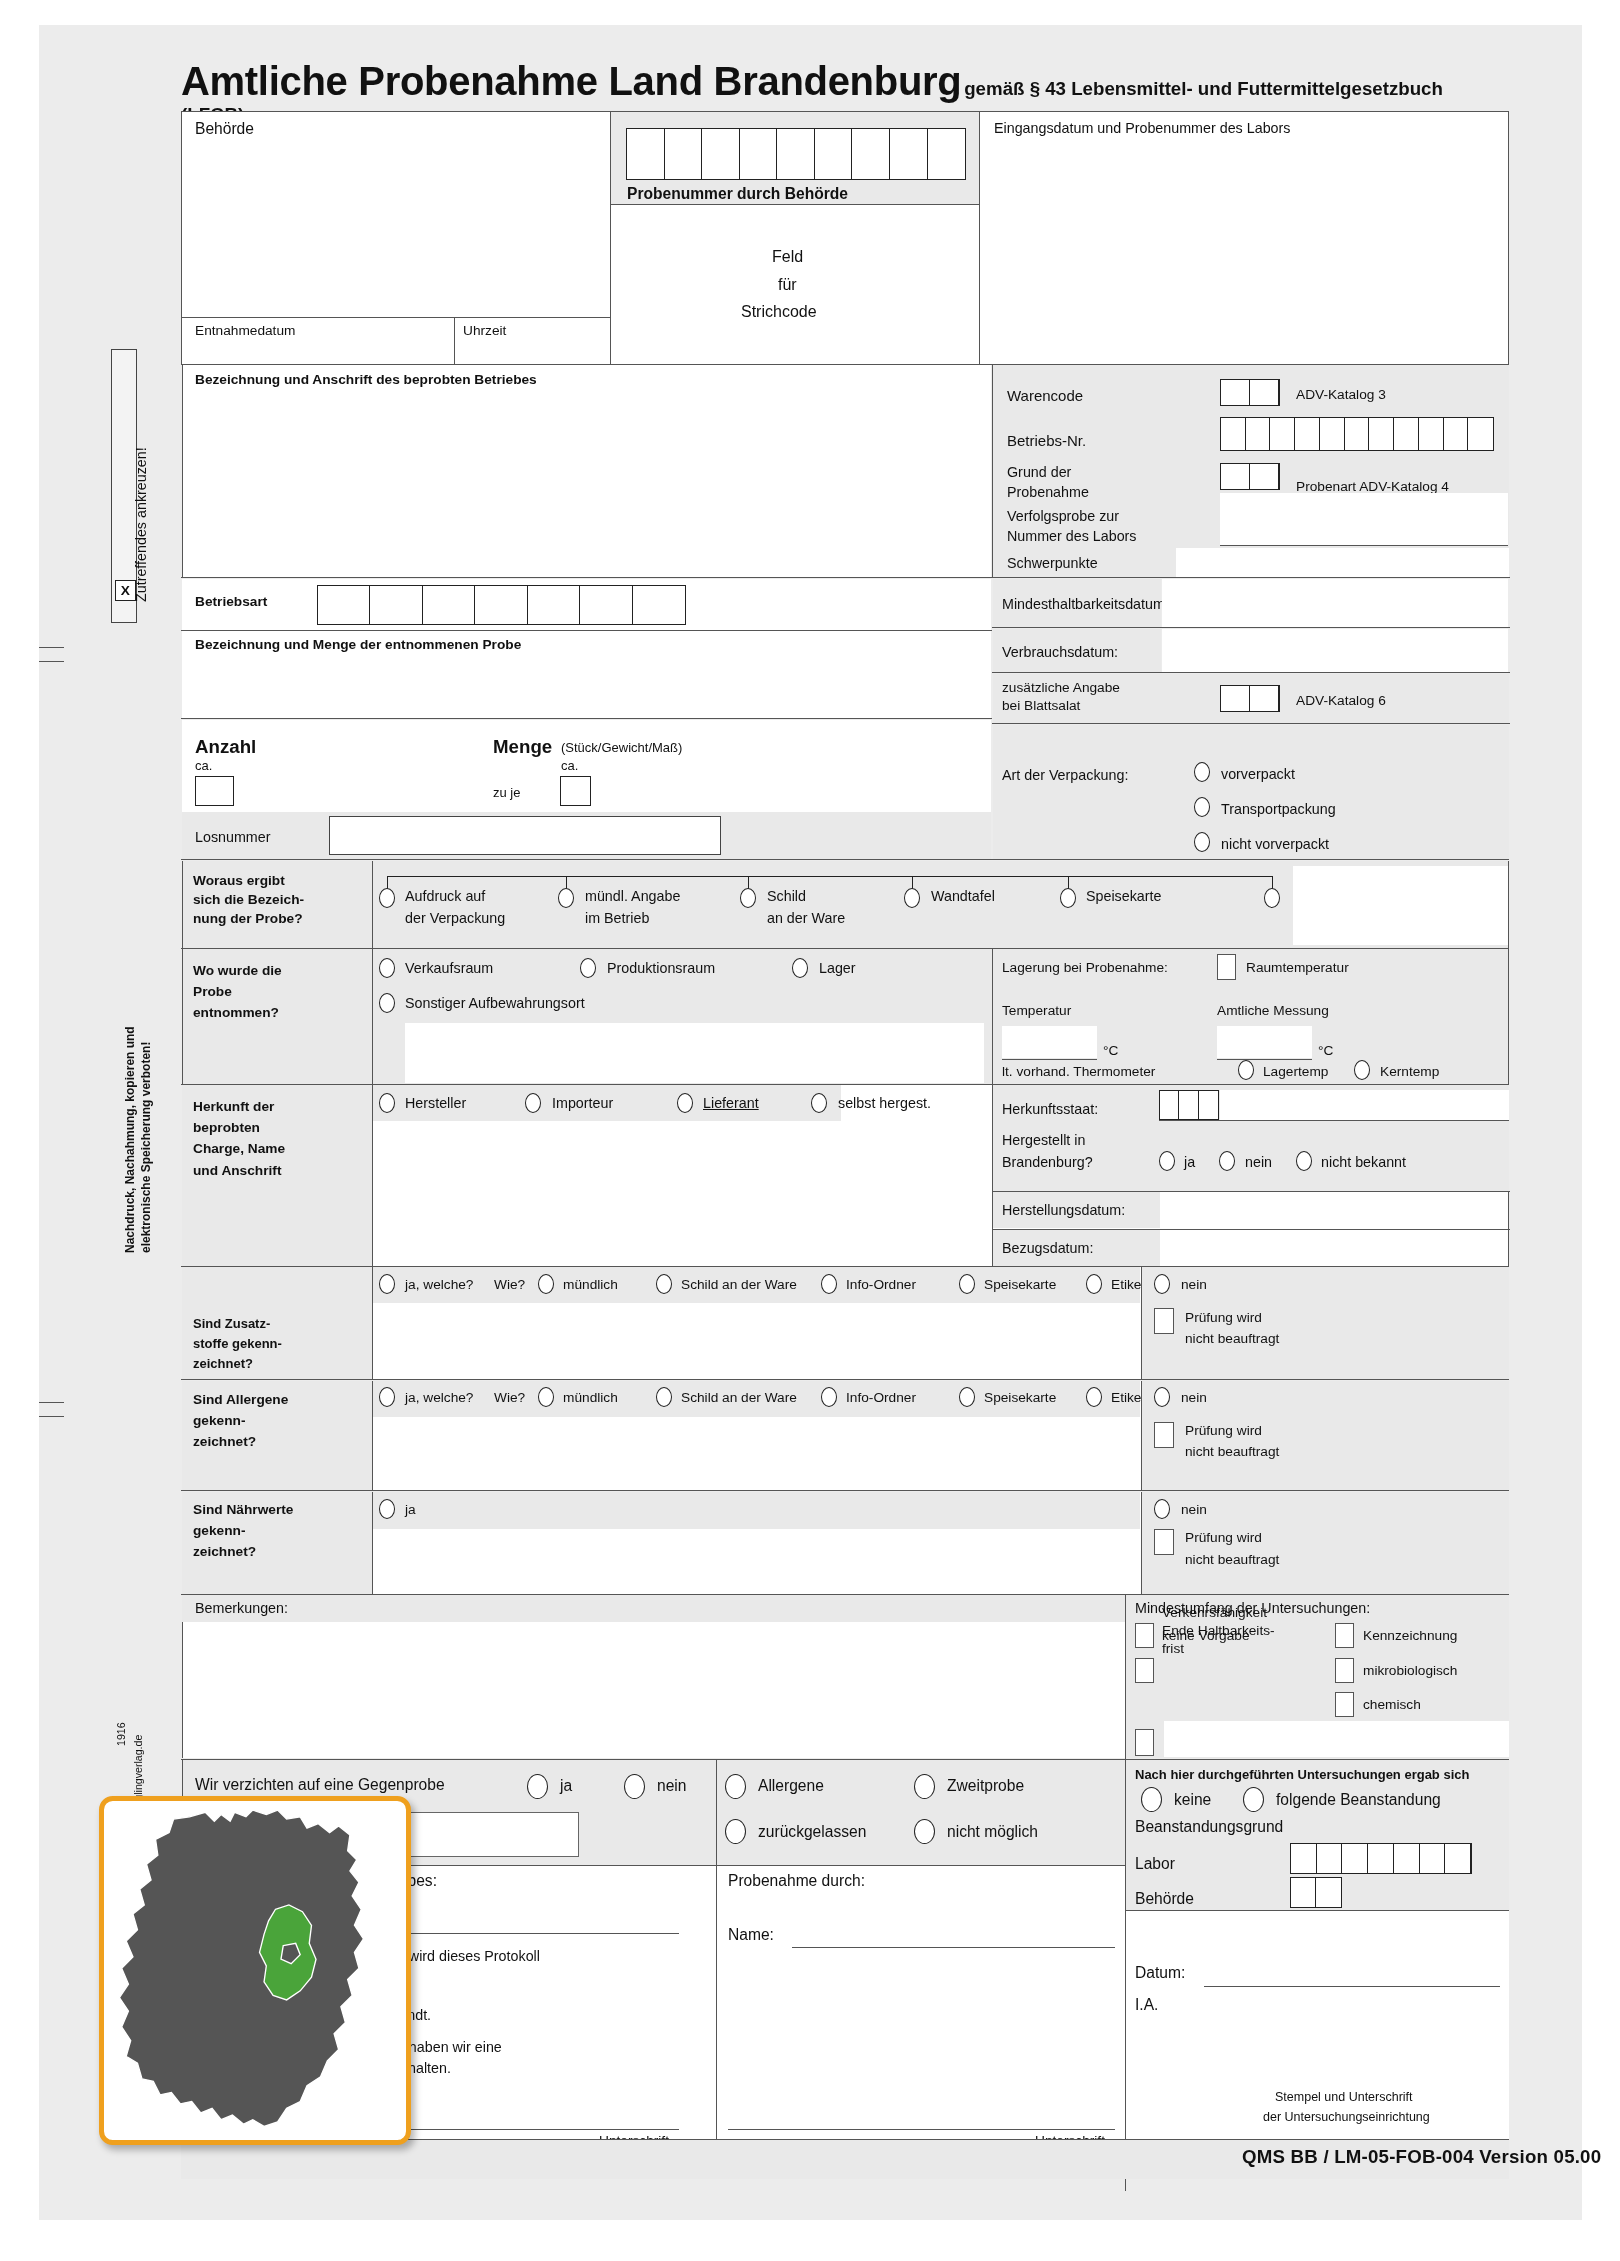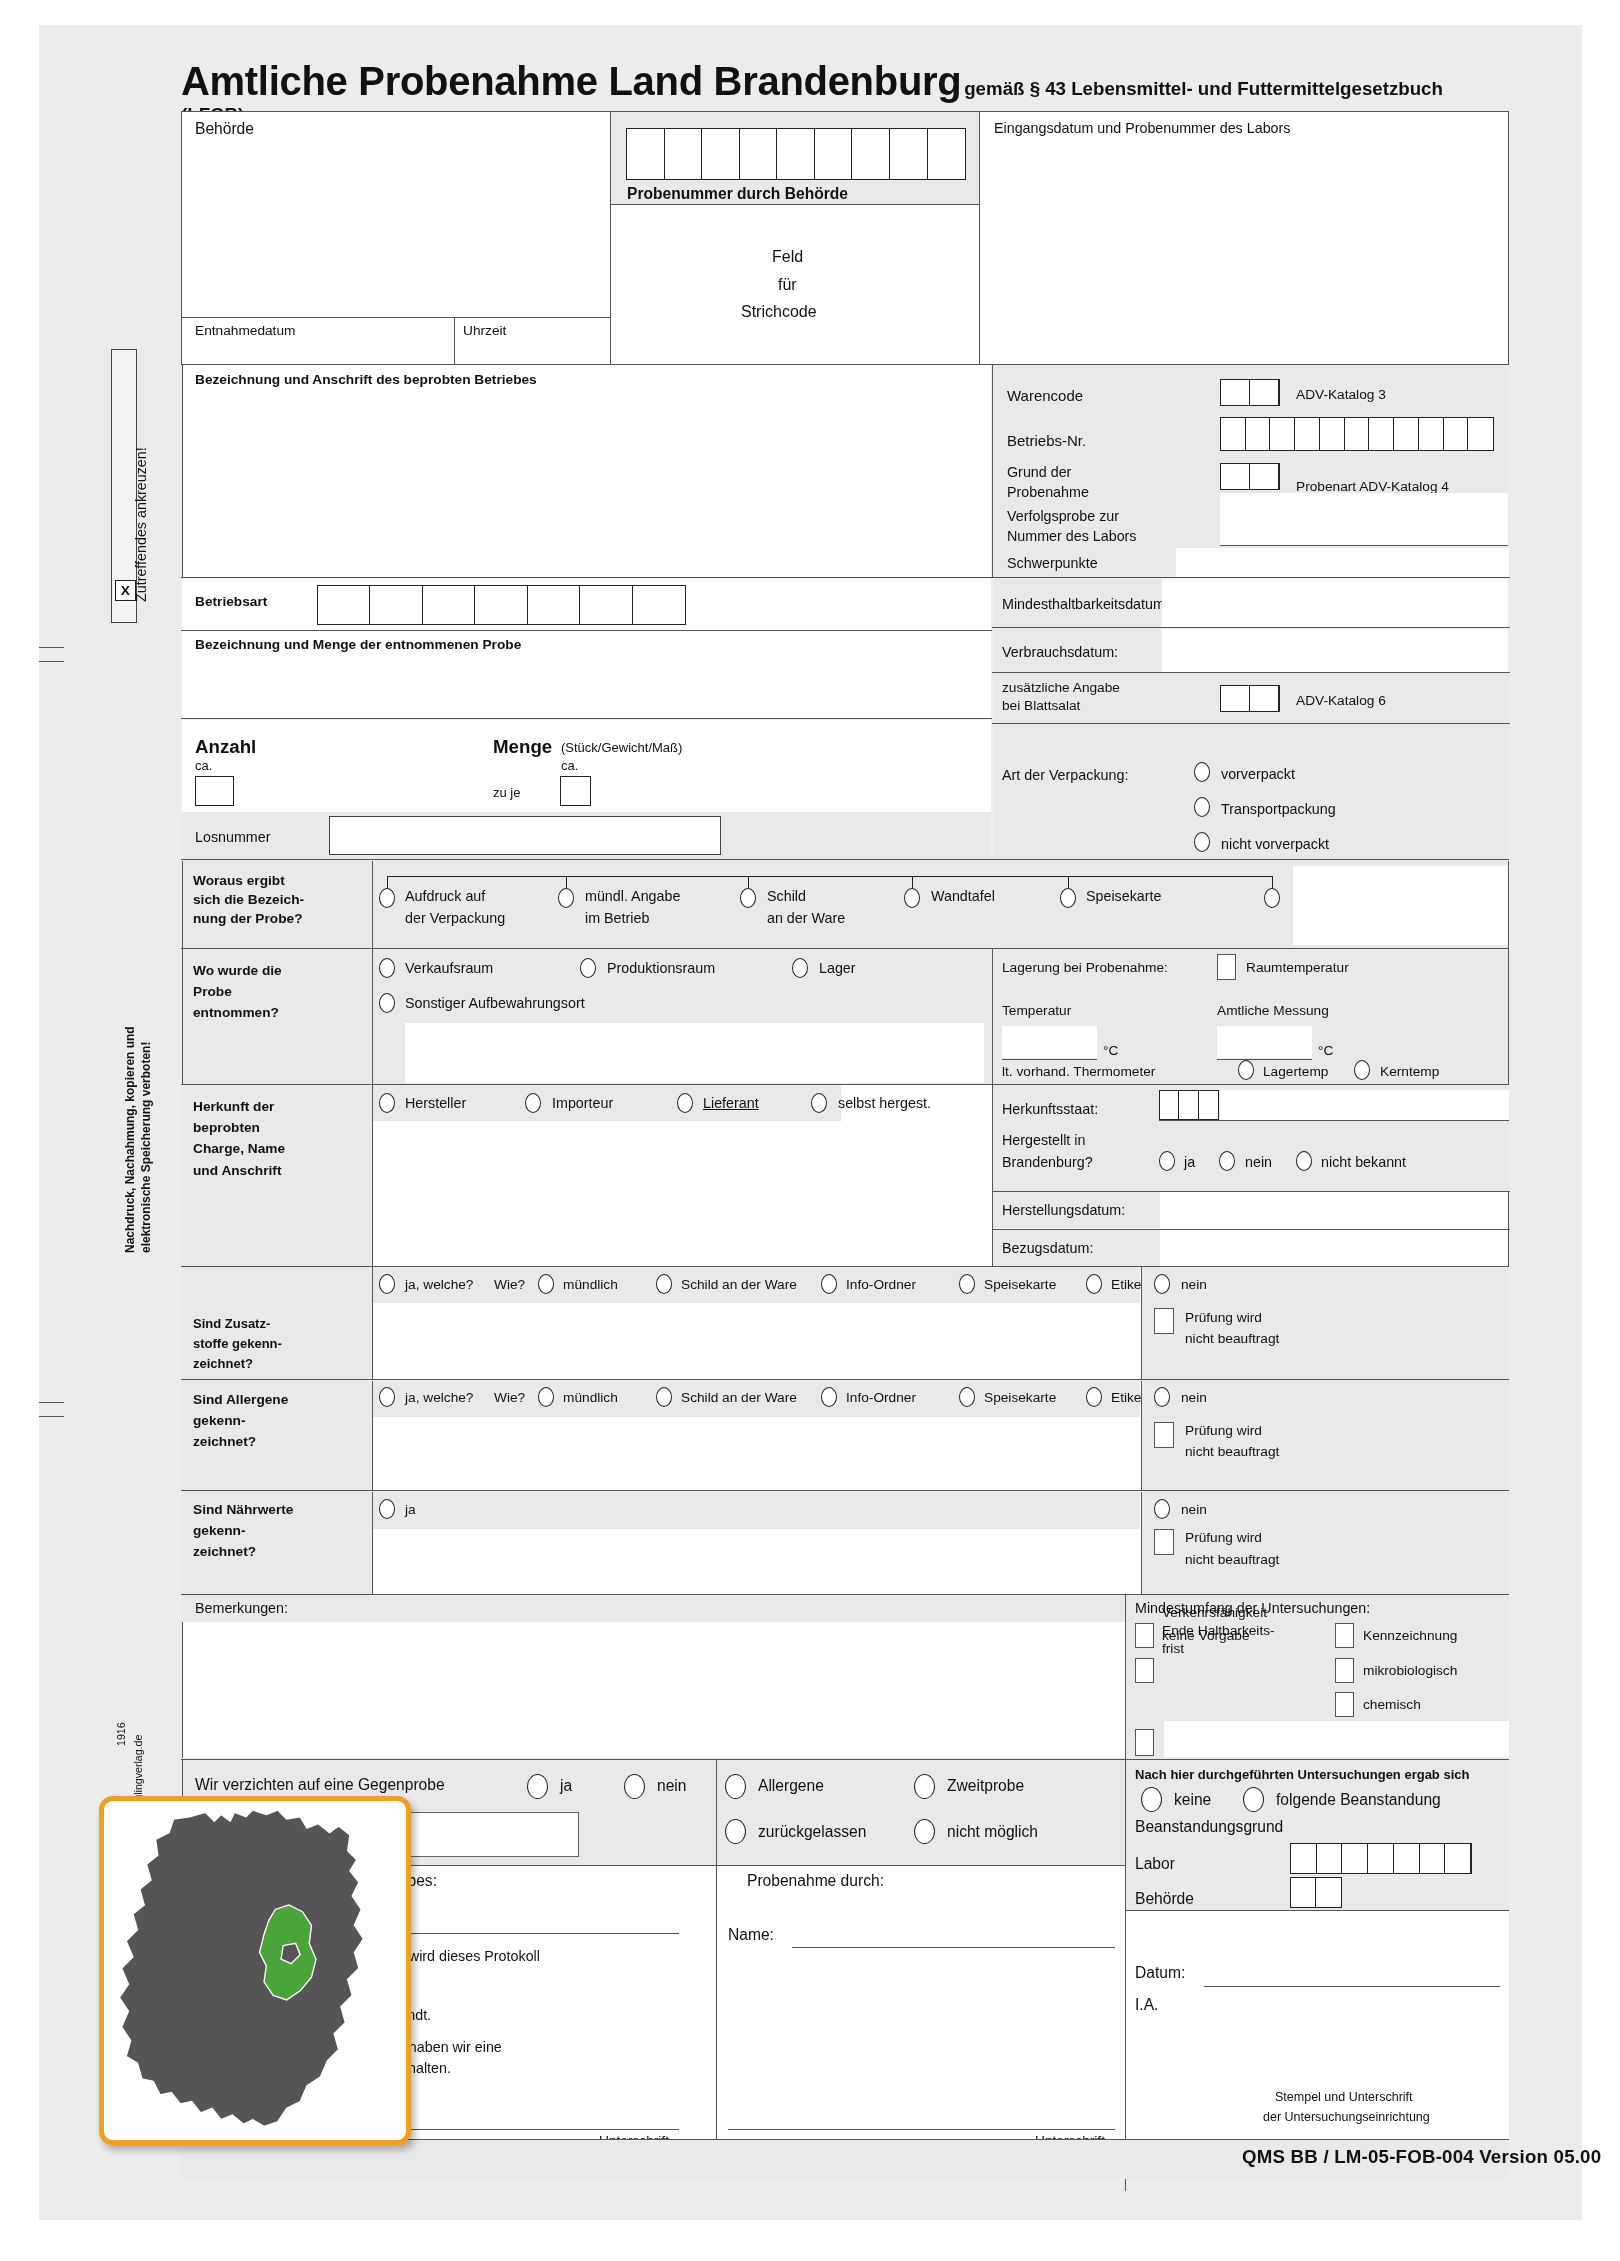--- a/index.html
+++ b/index.html
@@ -515,21 +515,21 @@
   <div class="rad" style="left:348px;top:1971px;width:18.7px;height:24px;"></div>
   <div class="lbl" style="left:375px;top:1974px;font-size:14.3px;">Fax</div>
   <div class="lbl" style="left:261px;top:2007px;font-size:14.3px;">an des Betriebes versandt.</div>
   <div class="lbl" style="left:261px;top:2039px;font-size:14.3px;">Nach der Probenahme haben wir eine</div>
   <div class="lbl" style="left:261px;top:2060px;font-size:14.3px;">Kopie des Protokolls erhalten.</div>
   <div class="uline" style="left:261px;top:2129px;width:418px;"></div>
   <div class="lbl" style="left:599px;top:2133px;font-size:13.7px;">Unterschrift</div>
 
   <div class="vline" style="left:716px;top:1865px;height:276px;"></div>
   <div class="bx wht" style="left:717px;top:1866px;width:408px;height:274px;"></div>
-  <div class="lbl" style="left:728px;top:1872px;font-size:15.6px;margin-left:19px;">Probenahme durch:</div>
+  <div class="lbl" style="left:728px;top:1872px;font-size:15.6px;">Probenahme durch:</div>
   <div class="lbl" style="left:728px;top:1926px;font-size:15.6px;">Name:</div>
   <div class="uline" style="left:792px;top:1947px;width:323px;"></div>
   <div class="uline" style="left:728px;top:2129px;width:387px;"></div>
   <div class="lbl" style="left:1035px;top:2133px;font-size:13.7px;">Unterschrift</div>
 
   <div class="hline" style="left:181px;top:2139px;width:1328px;"></div>
 
   <div class="footer-bar"></div>
   <div class="footer-txt">QMS BB / LM-05-FOB-004  Version 05.00</div>
 

